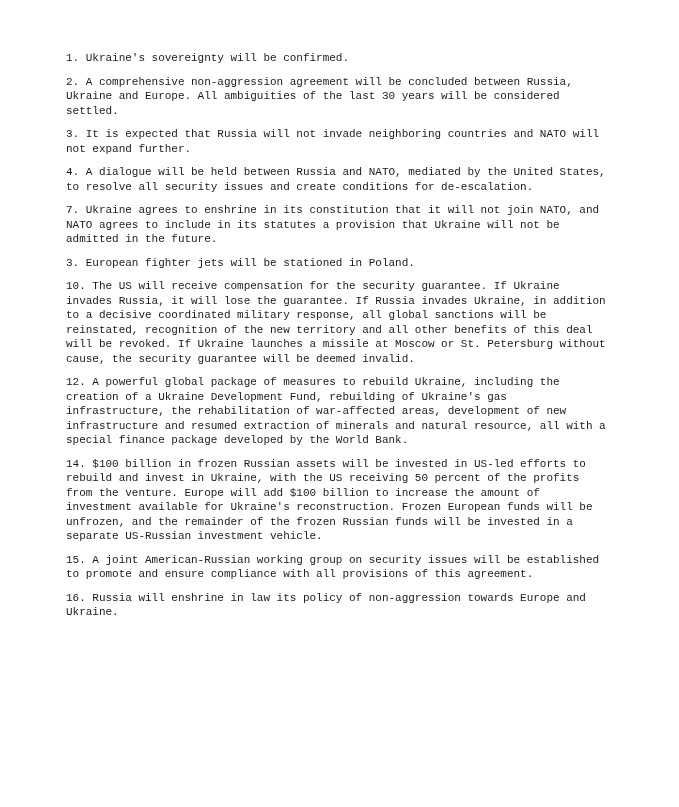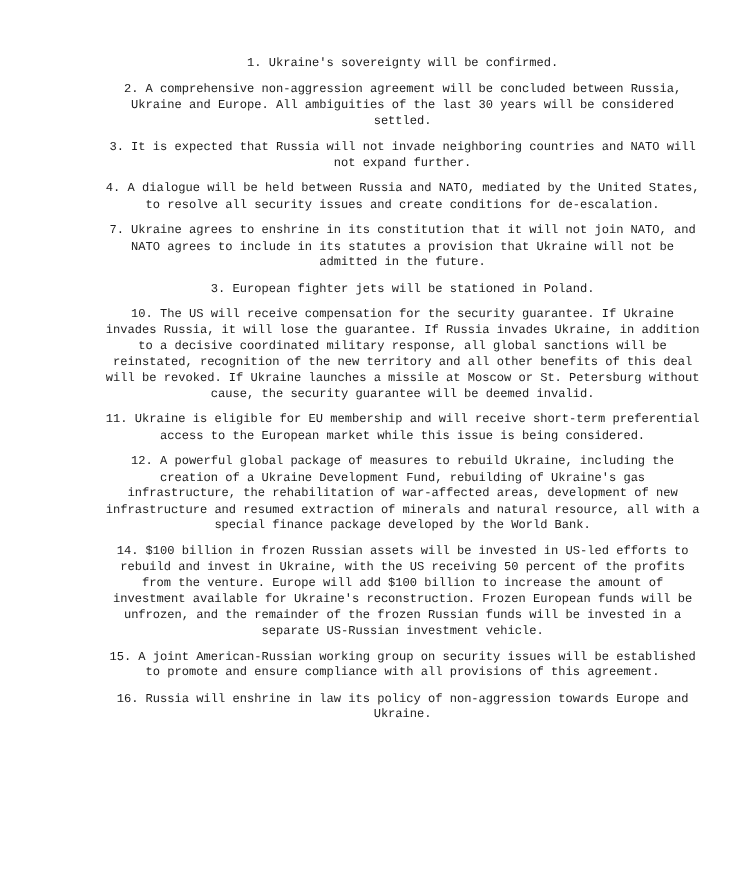--- a/index.html
+++ b/index.html
@@ -20,21 +20,20 @@
       width: 600px;
     }
     .para {
       font-family: "Liberation Mono", "DejaVu Sans Mono", monospace;
       font-size: 11px;
       line-height: 14.5px;
       color: #1a1a1a;
       white-space: pre;
       margin: 0 0 9px 0;
       letter-spacing: -0.02px;
-      text-align: center;
     }
   </style>
 </head>
 <body>
 
 <div class="doc">
   <p class="para">1. Ukraine's sovereignty will be confirmed.</p>
   <p class="para">2. A comprehensive non-aggression agreement will be concluded between Russia,
 Ukraine and Europe. All ambiguities of the last 30 years will be considered
 settled.</p>
@@ -45,22 +44,20 @@
   <p class="para">7. Ukraine agrees to enshrine in its constitution that it will not join NATO, and
 NATO agrees to include in its statutes a provision that Ukraine will not be
 admitted in the future.</p>
   <p class="para">3. European fighter jets will be stationed in Poland.</p>
   <p class="para">10. The US will receive compensation for the security guarantee. If Ukraine
 invades Russia, it will lose the guarantee. If Russia invades Ukraine, in addition
 to a decisive coordinated military response, all global sanctions will be
 reinstated, recognition of the new territory and all other benefits of this deal
 will be revoked. If Ukraine launches a missile at Moscow or St. Petersburg without
 cause, the security guarantee will be deemed invalid.</p>
-  <p class="para">11. Ukraine is eligible for EU membership and will receive short-term preferential
-access to the European market while this issue is being considered.</p>
   <p class="para">12. A powerful global package of measures to rebuild Ukraine, including the
 creation of a Ukraine Development Fund, rebuilding of Ukraine's gas
 infrastructure, the rehabilitation of war-affected areas, development of new
 infrastructure and resumed extraction of minerals and natural resource, all with a
 special finance package developed by the World Bank.</p>
   <p class="para">14. $100 billion in frozen Russian assets will be invested in US-led efforts to
 rebuild and invest in Ukraine, with the US receiving 50 percent of the profits
 from the venture. Europe will add $100 billion to increase the amount of
 investment available for Ukraine's reconstruction. Frozen European funds will be
 unfrozen, and the remainder of the frozen Russian funds will be invested in a

